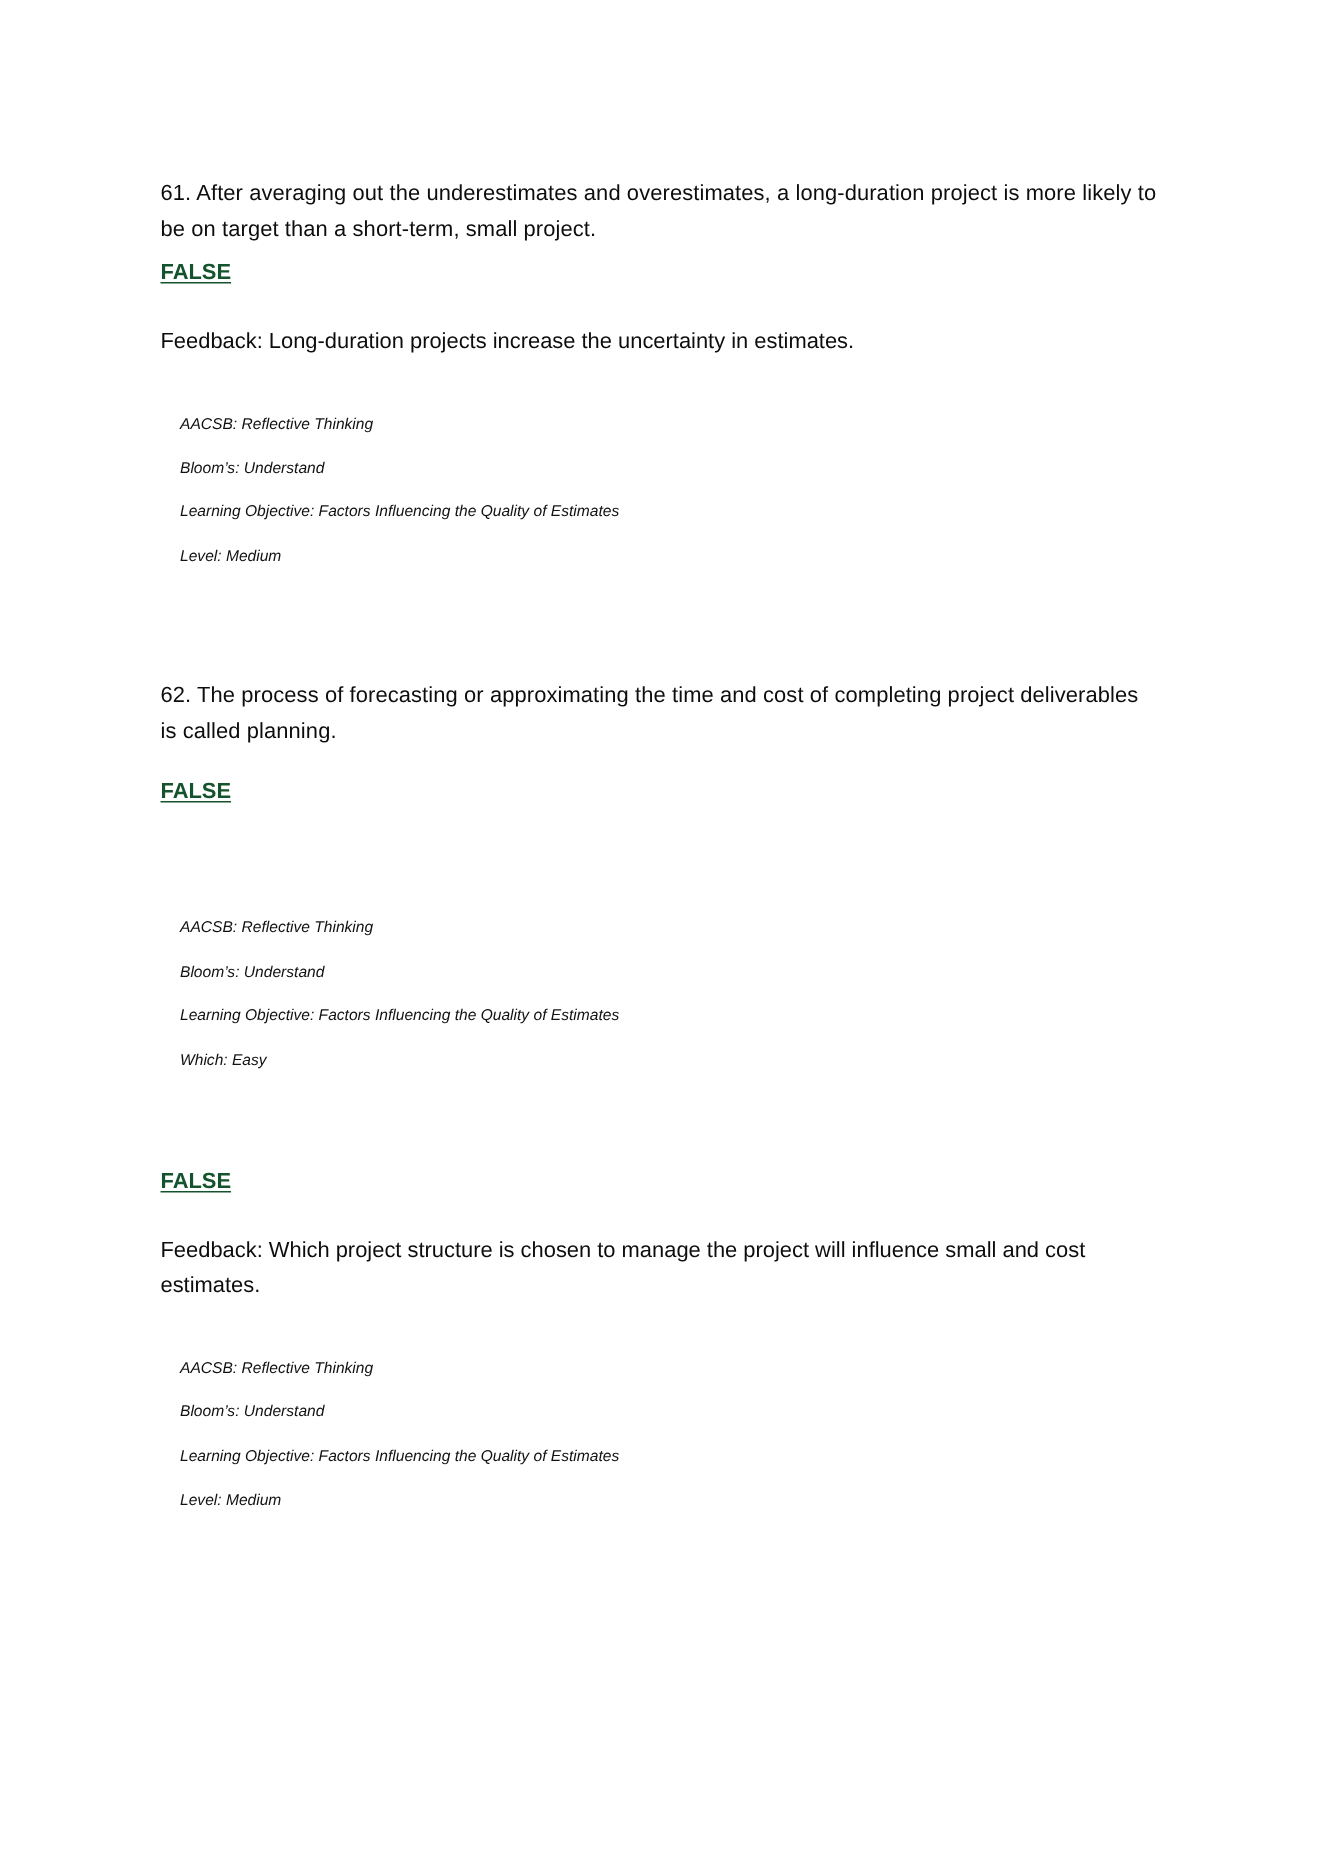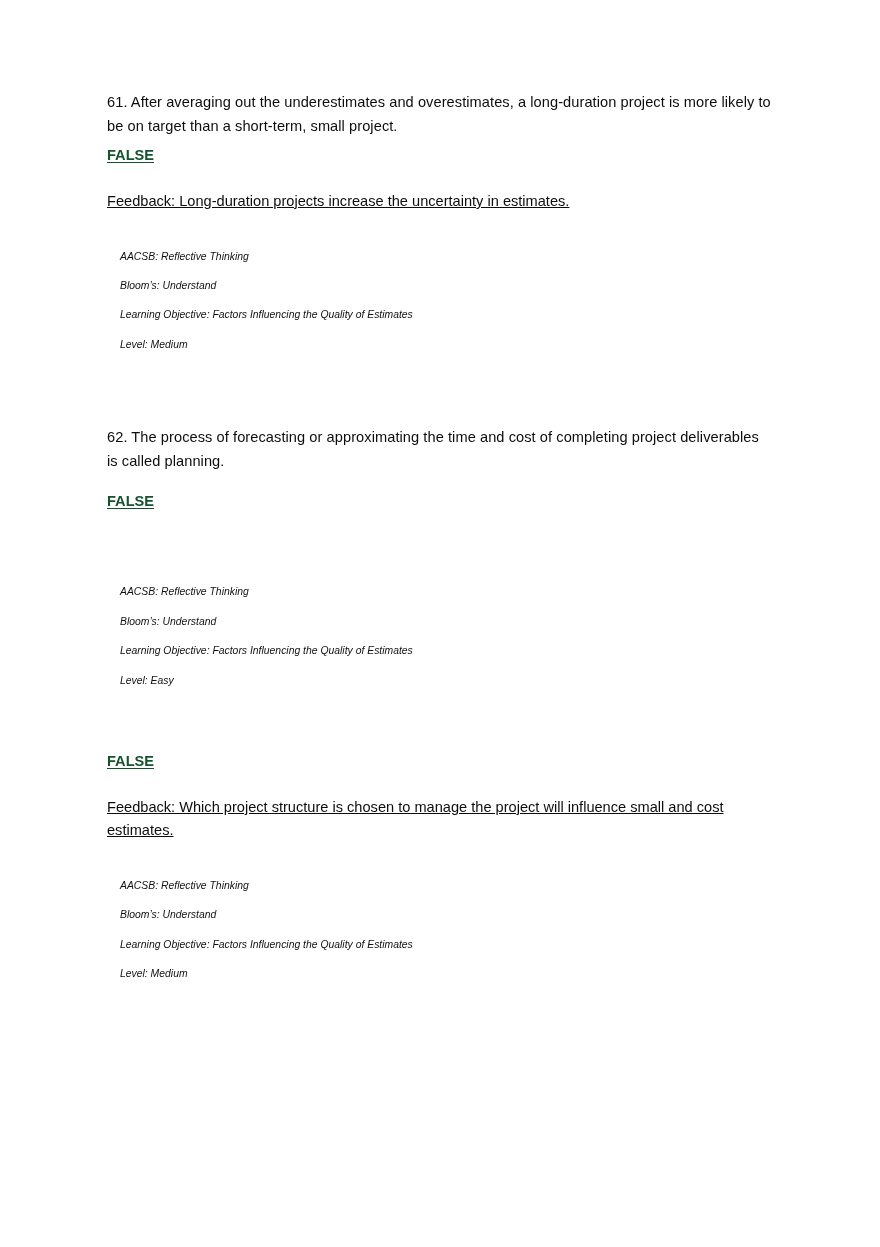--- a/index.html
+++ b/index.html
@@ -13,21 +13,21 @@
     font-family: "Liberation Sans", sans-serif;
     color: #000000;
     -webkit-font-smoothing: antialiased;
   }
   .page {
     position: relative;
     width: 880px;
     height: 1247px;
     background: #ffffff;
     box-sizing: border-box;
-    padding: 91px 108px 0 107px;
+    padding: 118px 108px 0 107px;
   }
   .doc-body {
     width: 665px;
   }
   .qblock {
     margin: 0;
   }
   .q-text {
     font-size: 14.6px;
     line-height: 1.62;
@@ -43,21 +43,20 @@
     text-decoration: underline;
     text-underline-offset: 2px;
     color: #14532d;
     margin: 0;
   }
   .feedback {
     font-size: 14.6px;
     line-height: 1.62;
     color: #0d0d0d;
     margin: 0;
-    text-decoration: underline;
   }
   .meta {
     font-size: 10.4px;
     line-height: 1.58;
     font-style: italic;
     color: #111111;
     margin: 13px;
   }
   .sp-xs { height: 6px; }
   .sp-m  { height: 22px; }
@@ -92,21 +91,21 @@
     <div class="qblock">
       <p class="q-text">62. The process of forecasting or approximating the time and cost of completing project deliverables is called planning.</p>
       <div class="gap-before-answer-62"></div>
       <p class="answer">FALSE</p>
       <div class="gap-after-answer-62"></div>
       <div class="sp-m"></div>
       <div class="meta-group">
         <p class="meta">AACSB: Reflective Thinking</p>
         <p class="meta">Bloom’s: Understand</p>
         <p class="meta">Learning Objective: Factors Influencing the Quality of Estimates</p>
-        <p class="meta">Level: Easy</p>
+        <p class="meta">Which: Easy</p>
       </div>
     </div>
 
     <div class="sp-q2"></div>
 
     <div class="qblock">
       <div class="sp-xs"></div>
       <p class="answer">FALSE</p>
       <div class="sp-m"></div>
       <p class="feedback">Feedback: Which project structure is chosen to manage the project will influence small and cost estimates.</p>

